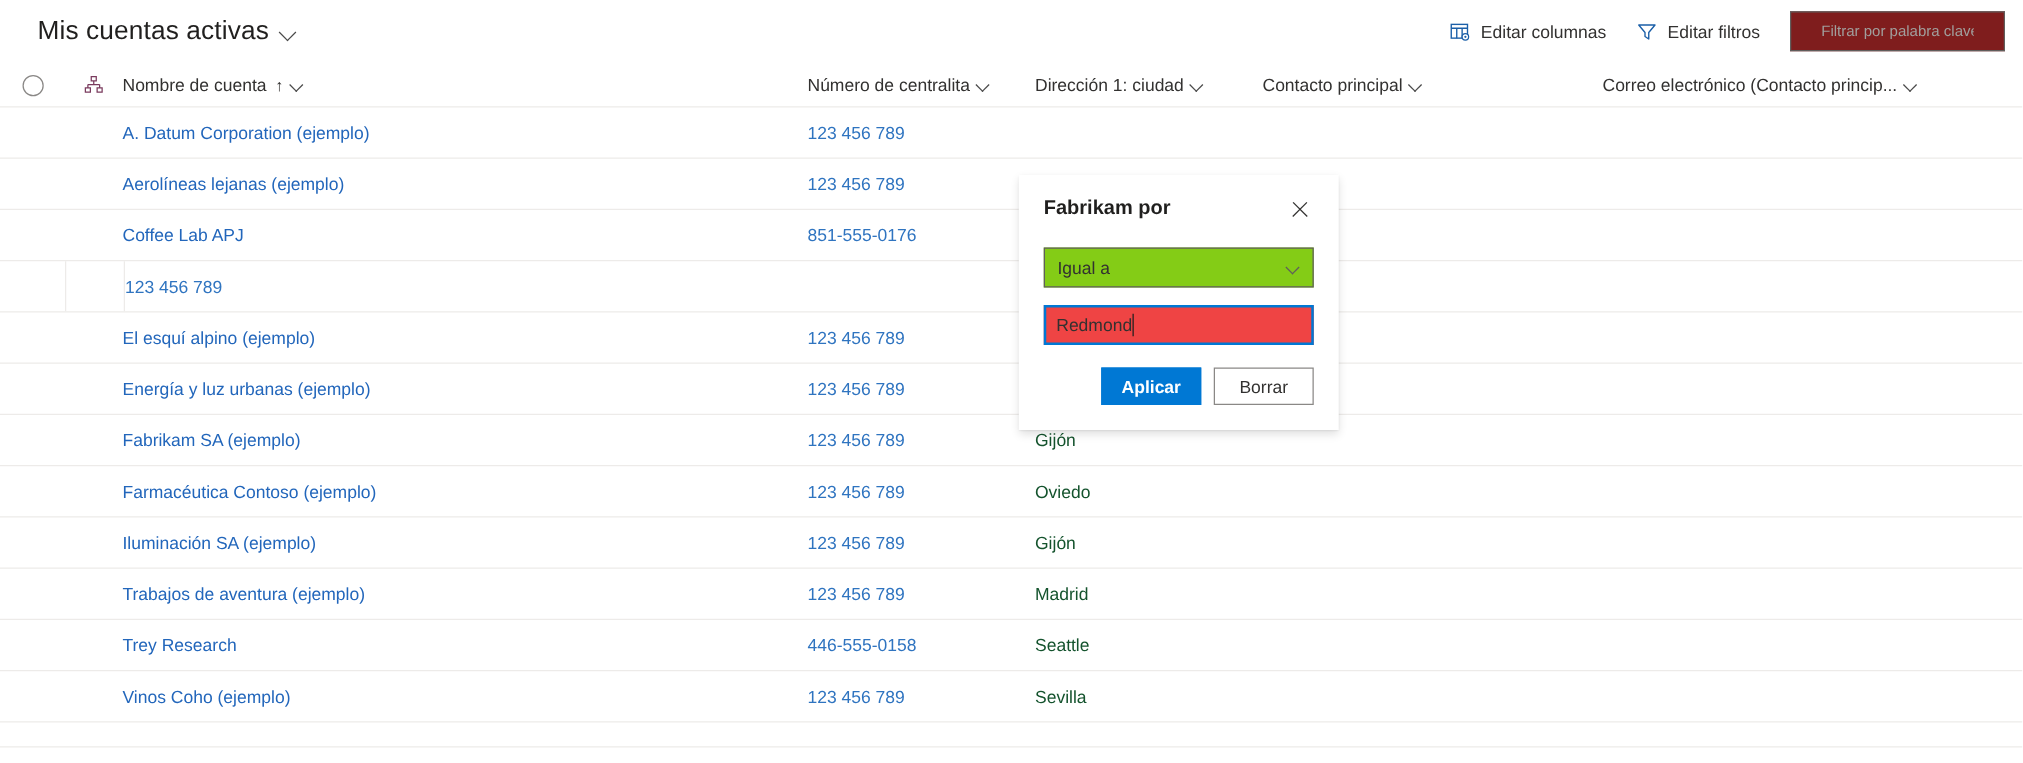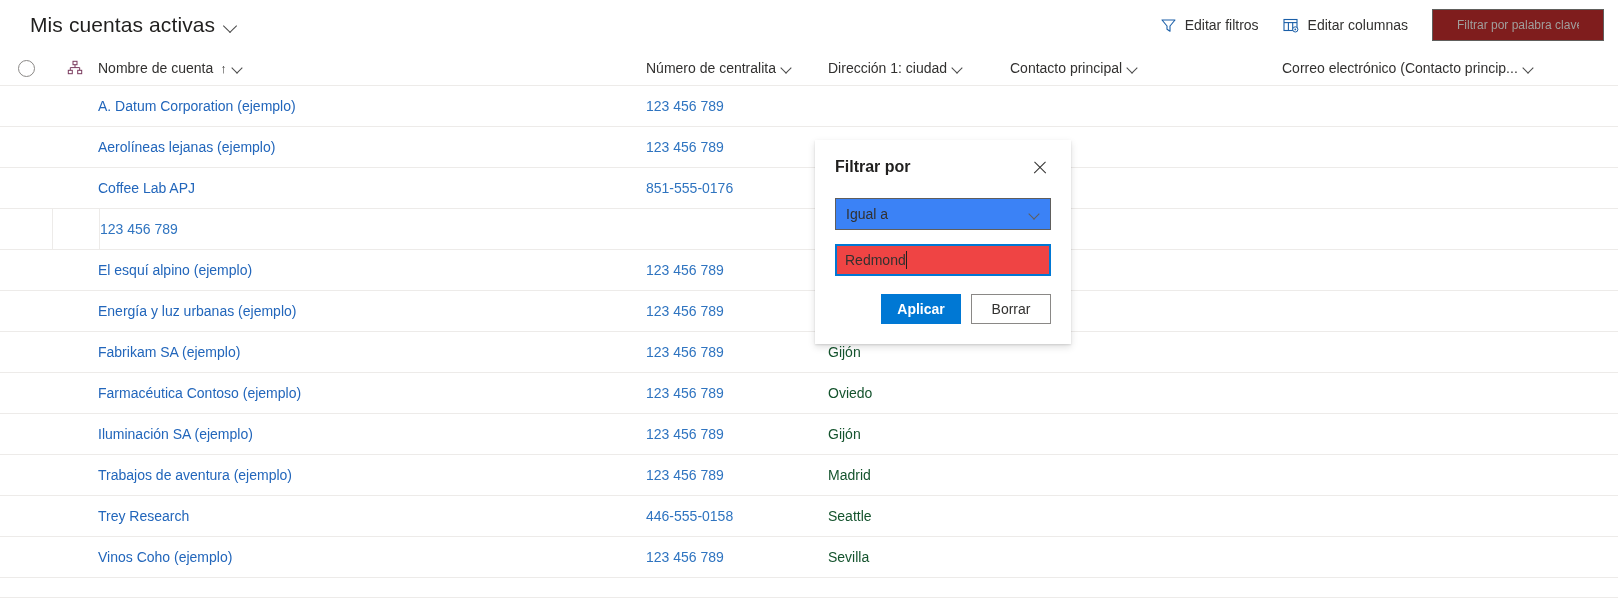--- a/index.html
+++ b/index.html
@@ -184,21 +184,21 @@
     background: #323130;
   }
   .close-btn::before { transform: rotate(45deg); }
   .close-btn::after  { transform: rotate(-45deg); }
 
   .op-select {
     position: relative;
     width: 100%;
     height: 32px;
     border: 1px solid #605e5c;
-    background: #3b82f6;
+    background: #84cc16;
     display: flex;
     align-items: center;
     padding: 0 10px;
     font-size: 14px;
     color: #323130;
     cursor: pointer;
     margin-bottom: 14px;
   }
   .op-select .chev {
     position: absolute;
@@ -266,38 +266,38 @@
   <div class="view-title">
     <span class="txt">Mis cuentas activas</span>
     <span class="chev big"></span>
   </div>
 
   <div class="cmd-right">
 
     <button class="cmd-btn">
       <span>
         <svg class="icon-svg" width="17" height="17" viewBox="0 0 17 17" fill="none">
-          <path d="M2 3 H15 L10 9 V14.2 L7 12.2 V9 Z" stroke="#1b5fa8" stroke-width="1.1" fill="none" stroke-linejoin="round"></path>
-        </svg>
-      </span>
-      <span>Editar filtros</span>
-    </button>
-
-    <button class="cmd-btn">
-      <span>
-        <svg class="icon-svg" width="17" height="17" viewBox="0 0 17 17" fill="none">
           <rect x="1" y="2.5" width="13" height="11" stroke="#1b5fa8" stroke-width="1.1"></rect>
           <line x1="1" y1="5.6" x2="14" y2="5.6" stroke="#1b5fa8" stroke-width="1.1"></line>
           <line x1="5.4" y1="5.6" x2="5.4" y2="13.5" stroke="#1b5fa8" stroke-width="1.1"></line>
           <line x1="9.7" y1="5.6" x2="9.7" y2="13.5" stroke="#1b5fa8" stroke-width="1.1"></line>
           <circle cx="12.3" cy="12.4" r="2.6" fill="#ffffff" stroke="#1b5fa8" stroke-width="1"></circle>
           <circle cx="12.3" cy="12.4" r="0.9" fill="#1b5fa8"></circle>
         </svg>
       </span>
       <span>Editar columnas</span>
+    </button>
+
+    <button class="cmd-btn">
+      <span>
+        <svg class="icon-svg" width="17" height="17" viewBox="0 0 17 17" fill="none">
+          <path d="M2 3 H15 L10 9 V14.2 L7 12.2 V9 Z" stroke="#1b5fa8" stroke-width="1.1" fill="none" stroke-linejoin="round"></path>
+        </svg>
+      </span>
+      <span>Editar filtros</span>
     </button>
 
     <input class="keyword-box" type="text" placeholder="Filtrar por palabra clave" style="">
   </div>
 </div>
 
 <div class="grid">
 
   <div class="grid-row grid-header">
     <div class="cell c-select">
@@ -597,21 +597,21 @@
         </div>
         <div class="cell c-email">
           <span class="plain"></span>
         </div>
       </div>
       <div class="grid-row" style="height: 20px;"></div>
     </div>
 
   <div class="popup">
     <div class="popup-head">
-      <span class="popup-title">Filtrar por</span>
+      <span class="popup-title">Fabrikam por</span>
       <button class="close-btn"></button>
     </div>
 
     <div class="op-select">
       <span>Igual a</span>
       <span class="chev"></span>
     </div>
 
     <div class="val-wrap">
       <input class="val-input" type="text" value="Redmond" style="">

